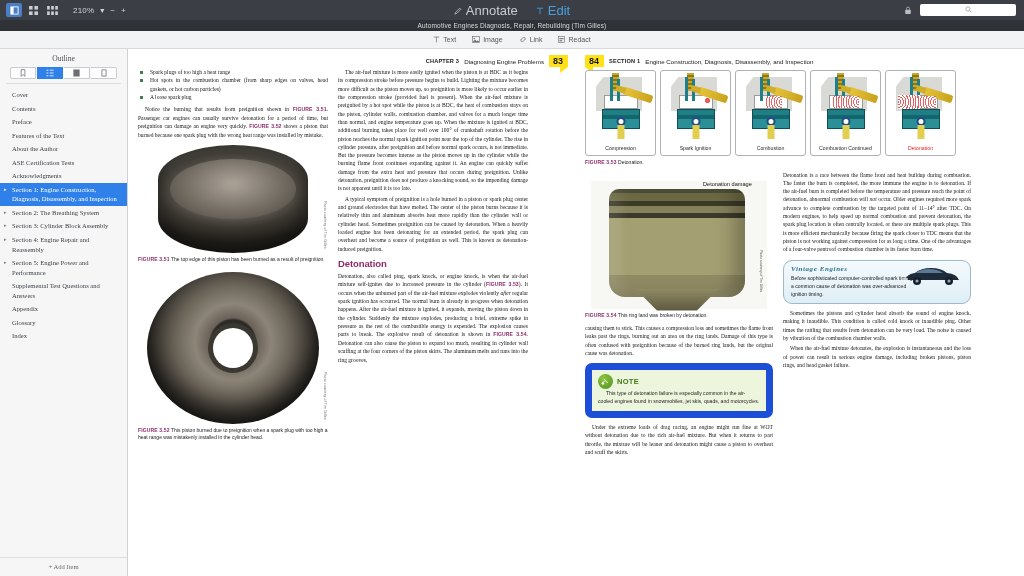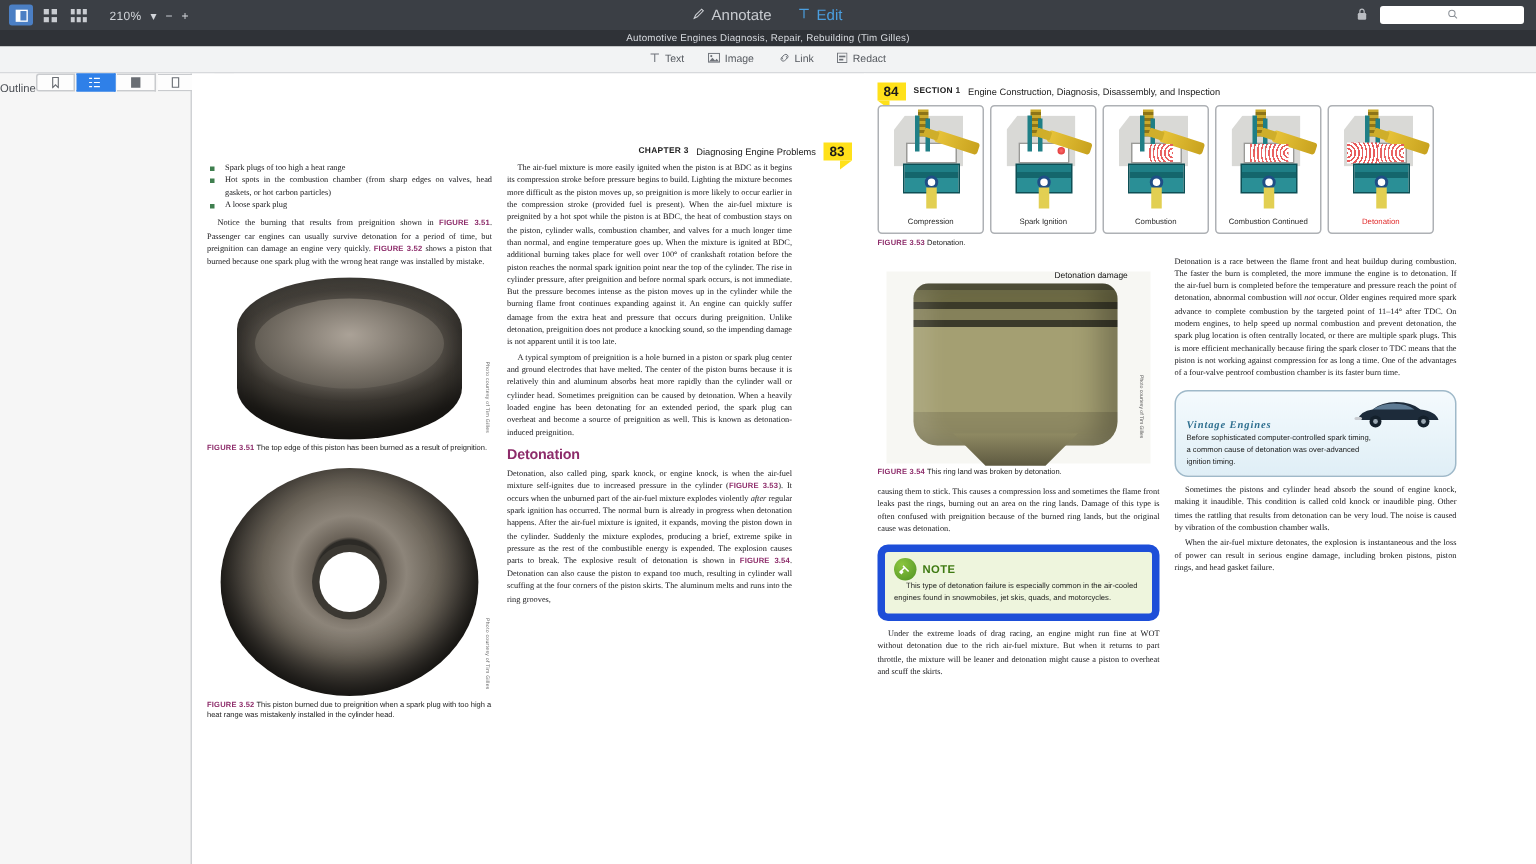--- a/index.html
+++ b/index.html
@@ -22,21 +22,21 @@
     align-items: center; justify-content: center; color: #c9ccd1;
   }
   .tb-btn.active { background: #4b7fc4; color: #fff; }
   .tb-zoom { color: #d2d5da; font-size: 8px; margin-left: 10px; display: flex; align-items: center; gap: 6px; }
   .tb-zoom .lbl { letter-spacing: .2px; }
   .tb-center {
     position: absolute; left: 0; right: 0; display: flex; justify-content: center;
     align-items: center; gap: 18px; pointer-events: none;
   }
   .tb-center > * { pointer-events: auto; }
-  .tb-mode { display: flex; align-items: center; gap: 4px; font-size: 10px; color: #c9ccd1; }
+  .tb-mode { display: flex; align-items: center; gap: 4px; font-size: 13px; color: #c9ccd1; }
   .tb-mode.on { color: #4b9fe0; }
   .tb-right { margin-left: auto; display: flex; align-items: center; gap: 8px; padding-right: 8px; }
   .search-box {
     width: 96px; height: 12px; background: #fff; border-radius: 2px;
     display: flex; align-items: center; justify-content: center;
   }
   .search-box .mag { font-size: 7px; color: #8a8f96; }
 
   .titlebar {
     height: 11px; background: #2f3237; color: #d8dbe0; font-size: 6.5px;
@@ -50,21 +50,21 @@
   }
   .eb-item { display: flex; align-items: center; gap: 3px; font-size: 7px; color: #55595f; }
   .eb-ico { font-size: 7px; color: #6d7178; }
 
   
   .body { flex: 1 1 auto; display: flex; min-height: 0; }
 
   
   .sidebar {
     width: 128px; background: #f6f6f6; border-right: 1px solid #cfd1d4;
-    display: flex; flex-direction: row; flex: 0 0 128px;
+    display: flex; flex-direction: column; flex: 0 0 128px; font-family: Liberation Serif, serif;
   }
   .sb-head { text-align: center; font-size: 7.5px; color: #4a4e54; padding: 5px 0 4px; }
   .sb-tabs { display: flex; justify-content: center; gap: 1px; padding-bottom: 4px; }
   .sb-tab {
     width: 26px; height: 12px; display: flex; align-items: center; justify-content: center;
     font-size: 7px; color: #6a6e74; border: 1px solid #c9cbce; background: #fdfdfd;
   }
   .sb-tab + .sb-tab { border-left: none; }
   .sb-tab:first-child { border-radius: 2px 0 0 2px; }
   .sb-tab:last-child { border-radius: 0 2px 2px 0; }
@@ -81,21 +81,21 @@
   .sb-item.sel .car { color: #fff; }
   .sb-add {
     border-top: 1px solid #dcdee0; text-align: center; font-size: 6.6px;
     color: #6a6e74; padding: 5px 0 6px;
   }
 
   
   .canvas { flex: 1 1 auto; background: #ffffff; position: relative; overflow: hidden; display: flex; }
   .pagewrap { display: flex; width: 100%; }
   .page { position: relative; background: #fff; }
-  .page-left { width: 448px; flex: 0 0 448px; padding: 5px 8px 0 10px; margin-top: 40px; }
+  .page-left { width: 448px; flex: 0 0 448px; padding: 5px 8px 0 10px; }
   .page-right { width: 448px; flex: 0 0 448px; padding: 5px 10px 16px 8px; border-left: 1px solid #ffffff; }
 
   .runhead { display: flex; align-items: center; height: 14px; font-size: 6.2px; color: #1a1a1a; }
   .runhead.left { justify-content: flex-end; gap: 5px; padding-right: 0px; }
   .runhead.right { justify-content: flex-start; gap: 5px; }
   .rh-label { font-weight: bold; letter-spacing: .2px; font-size: 5.6px; }
   .rh-text { font-size: 6.2px; }
   .pnum {
     position: relative; font-weight: bold; font-size: 9px; color: #1a1a1a;
     padding: 1px 5px 1px 4px;
@@ -229,41 +229,41 @@
          background: #e2cf52; }
   .flame { position:absolute; left: 26px; top: 21px; width: 16px; height: 12px;
            background: repeating-radial-gradient(circle at 100% 50%, #e85a5a 0 1px, #fff 1px 2.5px); opacity:.95; }
   .spark { position:absolute; left: 40px; top: 23px; width: 5px; height: 5px; border-radius:50%;
            background: radial-gradient(#ff6a6a,#d42a2a); }
   .deto { position:absolute; left: 8px; top: 20px; width: 22px; height: 14px;
           background: repeating-radial-gradient(circle at 0% 50%, #e85a5a 0 1px, #fff 1px 2.5px); }
 
   
   .notebox {
-    margin-top: 6px; border: 5px solid #1d4ed8; border-radius: 7px; background: #eef5dd;
+    margin-top: 6px; border: 7px solid #1d4ed8; border-radius: 7px; background: #eef5dd;
     padding: 4px 6px 5px 6px; position: relative;
   }
   .note-head { display: flex; align-items: center; gap: 4px; margin-bottom: 1px; }
   .note-ico {
     width: 15px; height: 15px; border-radius: 50%;
     background: radial-gradient(circle at 35% 30%, #8cc63f, #4f9222);
     display: flex; align-items: center; justify-content: center; color: #fff; font-size: 8px;
   }
   .note-title { font-size: 7.5px; font-weight: bold; color: #3e7a12; letter-spacing: .3px; }
   .note-body { font-family: "Liberation Sans", sans-serif; font-size: 5.1px; line-height: 1.55; color: #1e1e1e; text-indent: 8px; }
 
   
   .vintbox {
     margin-top: 6px; border: 1px solid #9fb9c9; border-radius: 9px;
     background: linear-gradient(180deg,#f4fafd,#dfeef6);
     padding: 4px 6px 5px 7px; position: relative; min-height: 40px;
   }
   .vint-title {
     font-family: "Liberation Serif", serif; font-style: italic; font-weight: bold;
-    font-size: 7px; color: #2f6f8f; letter-spacing: .6px; margin-bottom: 1px; margin-top: 14px;
+    font-size: 7px; color: #2f6f8f; letter-spacing: .6px; margin-bottom: 1px;
   }
   .vint-body { font-family: "Liberation Sans", sans-serif; font-size: 5.1px; line-height: 1.6; color: #1b1b1b; width: 126px; }
   .vint-car {
     position: absolute; right: 5px; top: 3px; width: 64px; height: 22px;
   }
 
   .dmg-cap-credit { position: absolute; right: 4px; bottom: 16px; font-size: 3.4px; color: #555;
     writing-mode: vertical-rl; }
 </style>
 </head>

